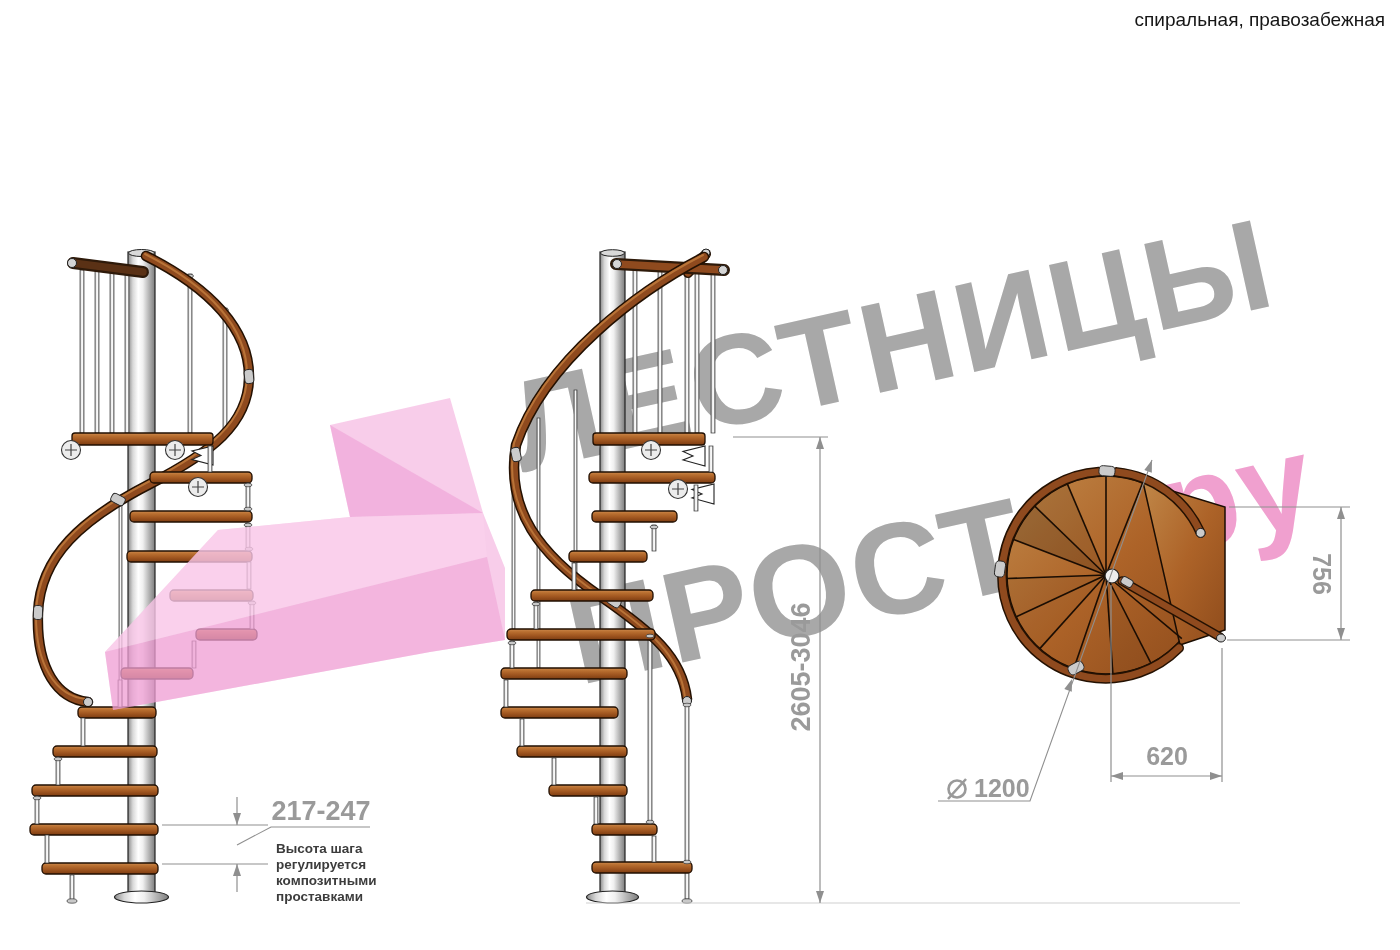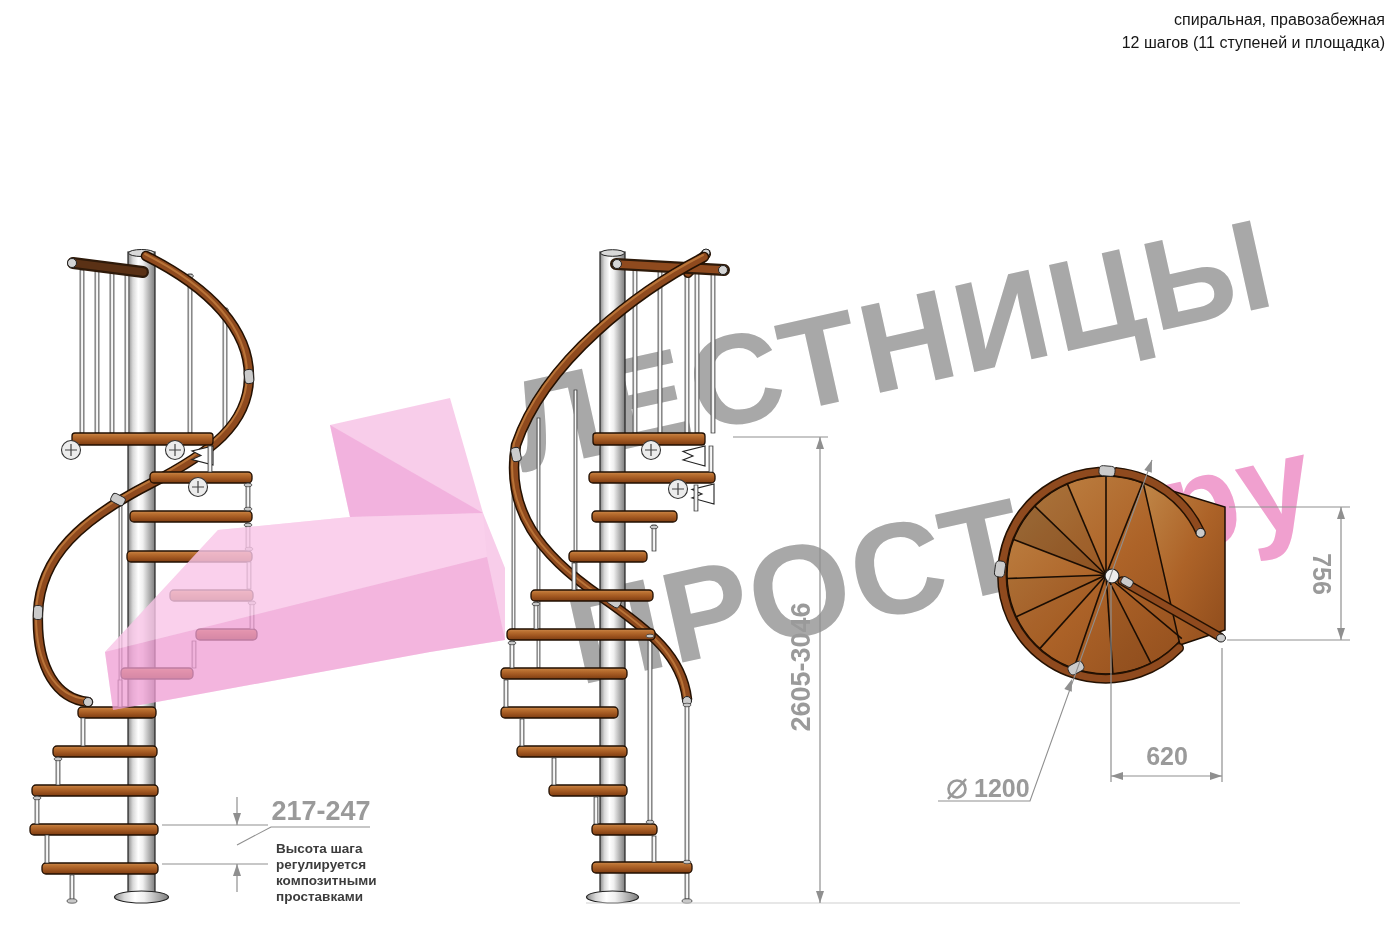--- a/index.html
+++ b/index.html
@@ -7,21 +7,21 @@
           font-family:"Liberation Sans",sans-serif;}
   
   .wm{position:absolute;font-weight:bold;color:#a8a8a8;white-space:nowrap;
       transform:rotate(-12.5deg);line-height:1;z-index:1;letter-spacing:4px;
       font-family:"Liberation Sans",sans-serif;}
   #wm1{font-size:128px;left:503px;top:281px;}
   #wm2{font-size:130px;left:561px;top:494px;letter-spacing:3px;}
   .wm .dot{color:#cb4b74;}
   .wm .ru{color:#f0a0cf;}
   
-  #spec{position:absolute;top:8px;right:15px;text-align:right;font-size:16px;
+  #spec{position:absolute;top:8px;right:15px;text-align:right;font-size:19px;
         line-height:23px;color:#161616;z-index:3;}
   
   #drawing{position:absolute;left:0;top:0;z-index:2;}
   #drawing text{font-family:"Liberation Sans",sans-serif;}
   .dim-num{fill:#9a9a9a;font-weight:bold;font-size:25px;}
   .dim-big{fill:#9a9a9a;font-weight:bold;font-size:27px;}
   .ann{fill:#3c3c3c;font-size:13.5px;font-weight:bold;}
   .dimline{stroke:#8f8f8f;stroke-width:1.2;fill:none;}
   .thin{stroke:#8f8f8f;stroke-width:1.1;fill:none;}
   .arr{fill:#8f8f8f;stroke:none;}
@@ -38,21 +38,20 @@
 </head>
 <body>
 
 <div id="canvas">
 
   <div class="wm" id="wm1"><span>ЛЕСТНИЦЫ</span></div>
   <div class="wm" id="wm2"><span>ПРОСТО</span><span class="dot">.</span><span class="ru">ру</span></div>
 
   <div id="spec">
     <div>спиральная, правозабежная</div>
-    <div>12 шагов (11 ступеней и площадка)</div>
   </div>
 
   <svg id="drawing" width="1400" height="950" viewBox="0 0 1400 950">
     <defs>
       <linearGradient id="poleG" x1="0" y1="0" x2="1" y2="0">
         <stop offset="0" stop-color="#8a8a8a"></stop>
           <stop offset="0.18" stop-color="#d8d8d8"></stop>
         <stop offset="0.38" stop-color="#ffffff"></stop>
           <stop offset="0.55" stop-color="#f0f0f0"></stop>
         <stop offset="0.78" stop-color="#b3b3b3"></stop>

